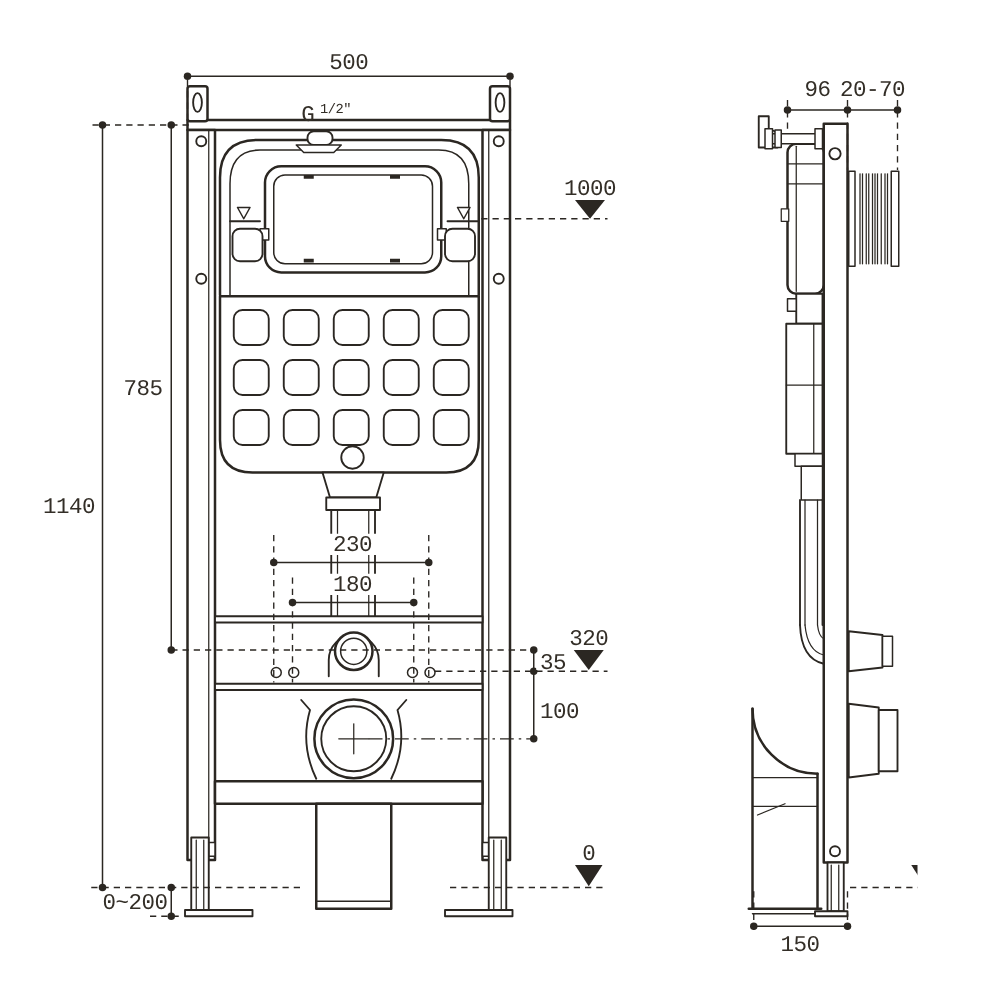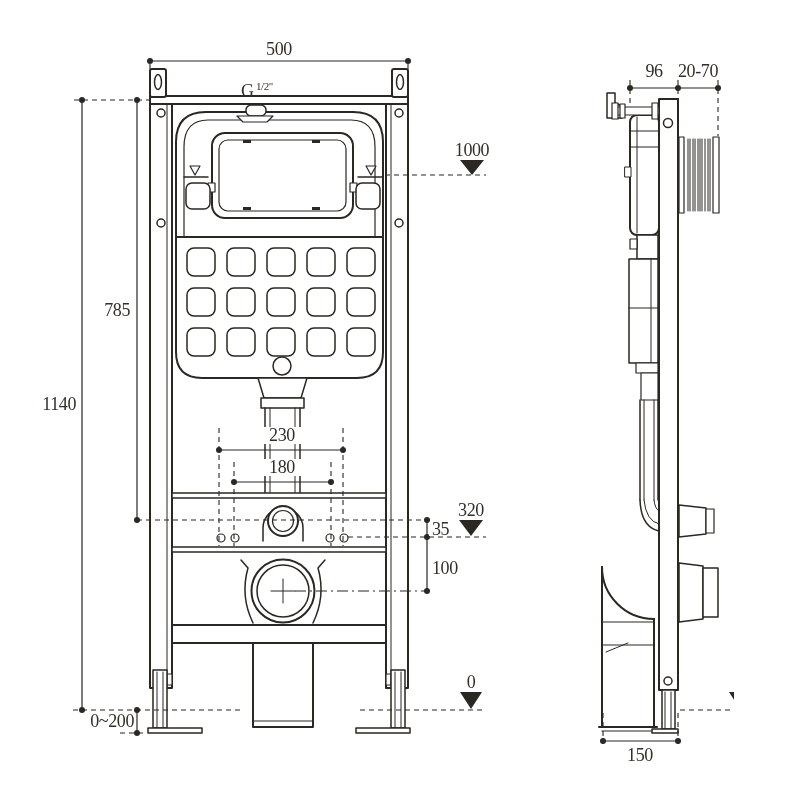--- a/index.html
+++ b/index.html
@@ -1,17 +1,17 @@
 <!DOCTYPE html>
 <html><head>
 <meta charset="utf-8">
 <style>
   html,body{margin:0;padding:0;background:#ffffff;}
   .stage{position:relative;width:734px;height:800px;background:#ffffff;overflow:hidden;
-         font-family:Liberation Serif, serif;}
+         font-family:Liberation Mono, monospace;}
   svg{display:block;}
   .ln{stroke:#2b2722;fill:none;stroke-linecap:round;stroke-linejoin:round;}
   .fw{fill:#ffffff;}
   .w2{stroke-width:2;}
   .w15{stroke-width:1.5;}
   .w12{stroke-width:1.2;}
   .w1{stroke-width:1;}
   .dim{stroke:#2b2722;stroke-width:1.2;fill:none;}
   .dash{stroke:#2b2722;stroke-width:1.1;fill:none;stroke-dasharray:5 4;}
   .dashdot{stroke:#2b2722;stroke-width:1;fill:none;stroke-dasharray:11 4 2 4;}

